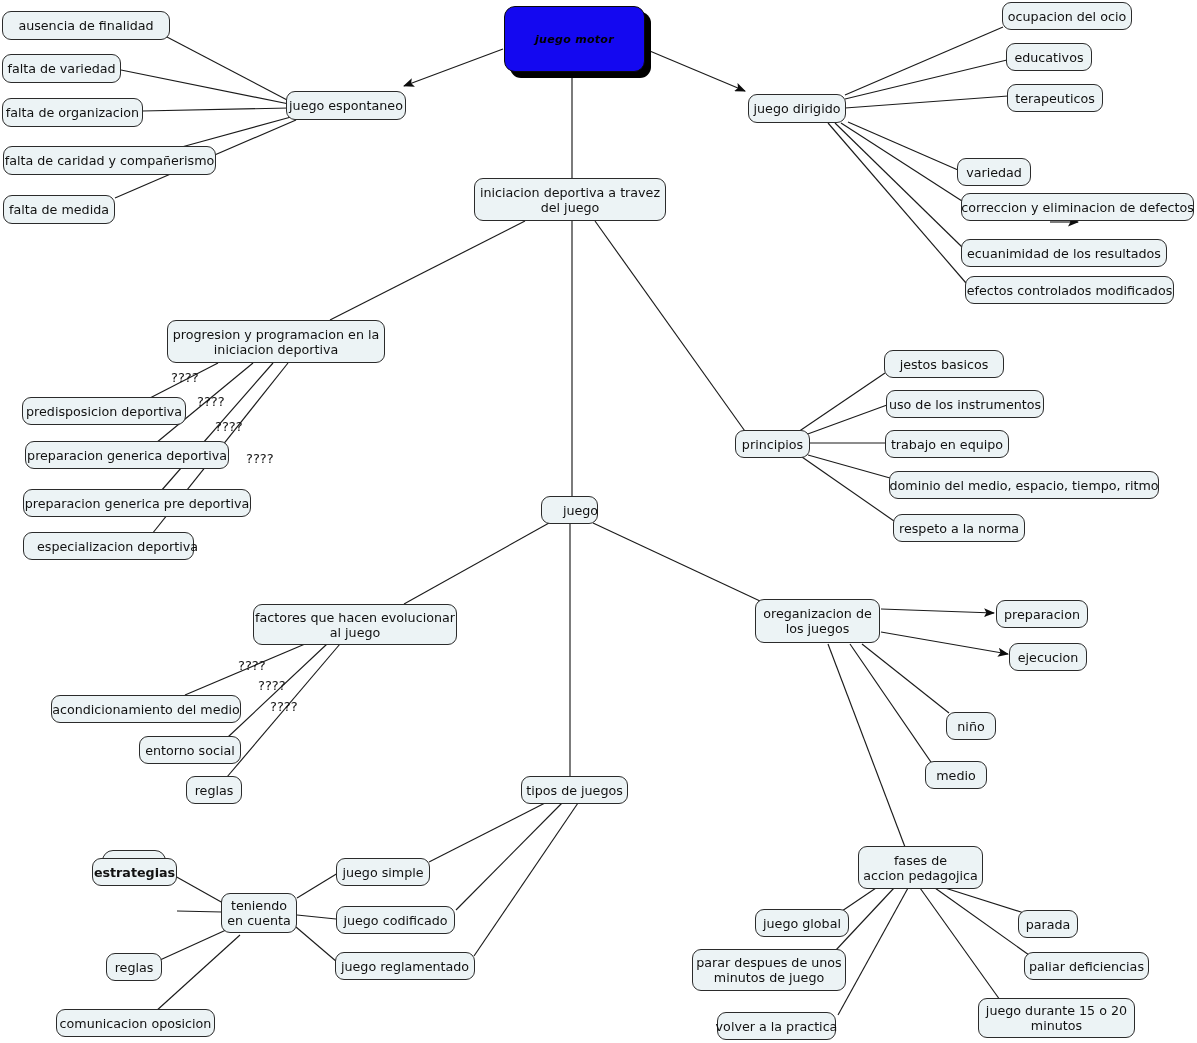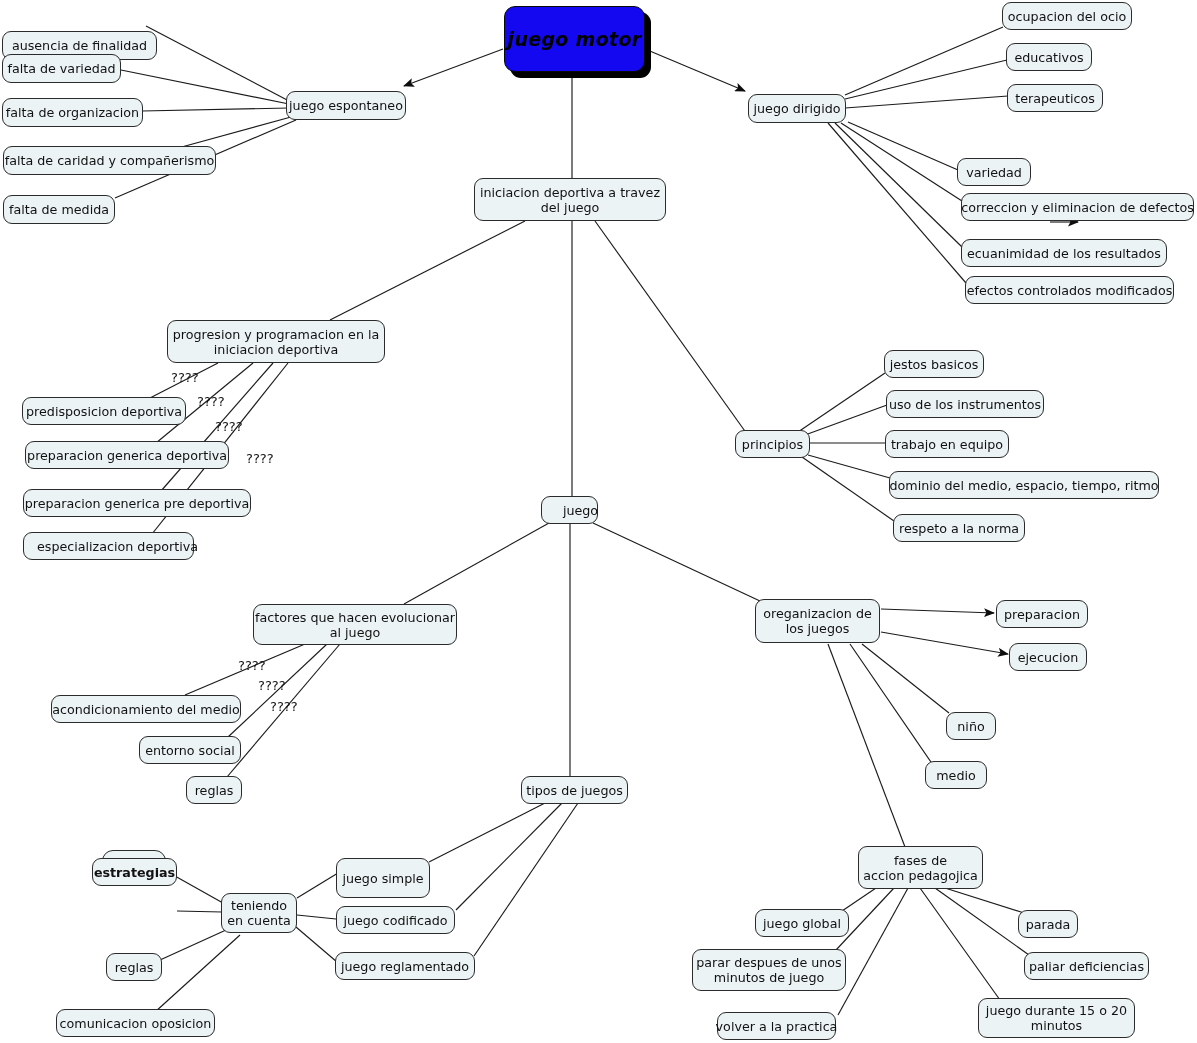--- a/index.html
+++ b/index.html
@@ -29,21 +29,21 @@
     white-space:pre;
     z-index:5;
   }
   .node.root{
     background:#1408f0;
     border:1.6px solid #0a0a0a;
     border-radius:11px;
     color:#000000;
     font-weight:bold;
     font-style:italic;
-    font-size:19px;
+    font-size:11px;
     letter-spacing:.3px;
     box-shadow:6px 6px 0 0 #000000;
     z-index:7;
   }
   .linklabel{
     position:absolute;
     font-size:13px;
     color:#111;
     background:transparent;
     z-index:6;
@@ -126,21 +126,21 @@
     <path class="edge" d="M296,927 L337,962"></path>
     <path class="edge" d="M223,903 L166,871"></path>
     <path class="edge" d="M222,912 L177,911"></path>
     <path class="edge" d="M226,930 L160,960"></path>
     <path class="edge" d="M240,935 L155,1012"></path>
   </svg>
 
   <div class="node root" style="left:504px;top:6px;width:141px;height:66px;">juego motor</div>
 
   <div class="node" style="left:286px;top:91px;width:120px;height:29px;">juego espontaneo</div>
-  <div class="node" style="left:2px;top:11px;width:155px;height:29px;margin-top:20px;">ausencia de finalidad</div>
+  <div class="node" style="left:2px;top:11px;width:168px;height:29px;">ausencia de finalidad</div>
   <div class="node" style="left:2px;top:54px;width:119px;height:29px;">falta de variedad</div>
   <div class="node" style="left:2px;top:98px;width:141px;height:29px;">falta de organizacion</div>
   <div class="node" style="left:3px;top:146px;width:213px;height:29px;">falta de caridad y compañerismo</div>
   <div class="node" style="left:3px;top:195px;width:112px;height:29px;">falta de medida</div>
 
   <div class="node" style="left:748px;top:94px;width:98px;height:29px;">juego dirigido</div>
   <div class="node" style="left:1002px;top:2px;width:130px;height:28px;">ocupacion del ocio</div>
   <div class="node" style="left:1006px;top:43px;width:86px;height:28px;">educativos</div>
   <div class="node" style="left:1007px;top:84px;width:96px;height:28px;">terapeuticos</div>
   <div class="node" style="left:957px;top:158px;width:74px;height:28px;">variedad</div>
@@ -152,21 +152,21 @@
   <div class="node" style="left:965px;top:276px;width:209px;height:28px;">efectos controlados modificados</div>
 
   <div class="node" style="left:167px;top:320px;width:218px;height:43px;">progresion y programacion en la
 iniciacion deportiva</div>
   <div class="node" style="left:22px;top:397px;width:164px;height:28px;">predisposicion deportiva</div>
   <div class="node" style="left:25px;top:441px;width:204px;height:28px;">preparacion generica deportiva</div>
   <div class="node" style="left:23px;top:489px;width:228px;height:28px;">preparacion generica pre deportiva</div>
   <div class="node" style="left:23px;top:532px;width:171px;height:28px;padding-left:24px;">especializacion deportiva</div>
 
   <div class="node" style="left:735px;top:430px;width:75px;height:28px;">principios</div>
-  <div class="node" style="left:884px;top:350px;width:100px;height:28px;">jestos basicos</div>
+  <div class="node" style="left:884px;top:350px;width:120px;height:28px;">jestos basicos</div>
   <div class="node" style="left:886px;top:390px;width:158px;height:28px;">uso de los instrumentos</div>
   <div class="node" style="left:885px;top:430px;width:124px;height:28px;">trabajo en equipo</div>
   <div class="node" style="left:889px;top:471px;width:270px;height:28px;">dominio del medio, espacio, tiempo, ritmo</div>
   <div class="node" style="left:893px;top:514px;width:132px;height:28px;">respeto a la norma</div>
 
   <div class="node" style="left:541px;top:496px;width:57px;height:28px;padding-left:28px;">juego</div>
 
   <div class="node" style="left:253px;top:604px;width:204px;height:41px;">factores que hacen evolucionar
 al juego</div>
   <div class="node" style="left:51px;top:695px;width:190px;height:28px;">acondicionamiento del medio</div>
@@ -185,21 +185,21 @@
   <div class="node" style="left:755px;top:909px;width:94px;height:28px;">juego global</div>
   <div class="node" style="left:692px;top:949px;width:154px;height:42px;">parar despues de unos
 minutos de juego</div>
   <div class="node" style="left:717px;top:1012px;width:119px;height:28px;">volver a la practica</div>
   <div class="node" style="left:1018px;top:910px;width:60px;height:28px;">parada</div>
   <div class="node" style="left:1024px;top:952px;width:125px;height:28px;">paliar deficiencias</div>
   <div class="node" style="left:978px;top:998px;width:157px;height:40px;">juego durante 15 o 20
 minutos</div>
 
   <div class="node" style="left:521px;top:776px;width:107px;height:28px;">tipos de juegos</div>
-  <div class="node" style="left:336px;top:858px;width:94px;height:40px;">juego simple</div>
+  <div class="node" style="left:336px;top:858px;width:94px;height:28px;">juego simple</div>
   <div class="node" style="left:336px;top:906px;width:119px;height:28px;">juego codificado</div>
   <div class="node" style="left:335px;top:952px;width:140px;height:28px;">juego reglamentado</div>
 
   <div class="node" style="left:221px;top:893px;width:76px;height:40px;">teniendo
 en cuenta</div>
   <div class="node" style="left:102px;top:850px;width:64px;height:28px;border-radius:11px;">espacio</div>
   <div class="node" style="left:92px;top:858px;width:85px;height:28px;font-weight:bold;">estrategias</div>
   <div class="node" style="left:106px;top:953px;width:56px;height:28px;">reglas</div>
   <div class="node" style="left:56px;top:1009px;width:159px;height:28px;">comunicacion oposicion</div>
 

